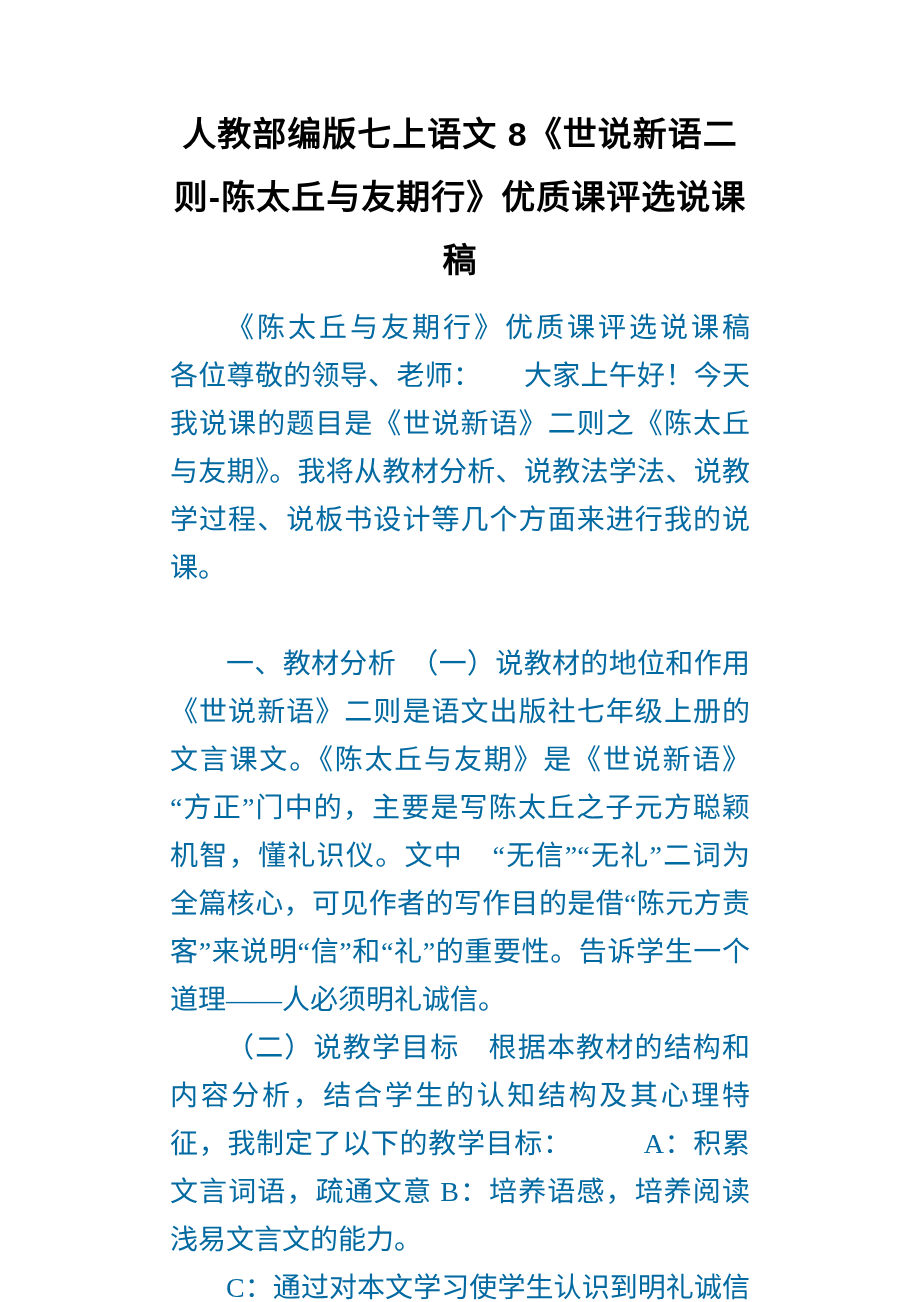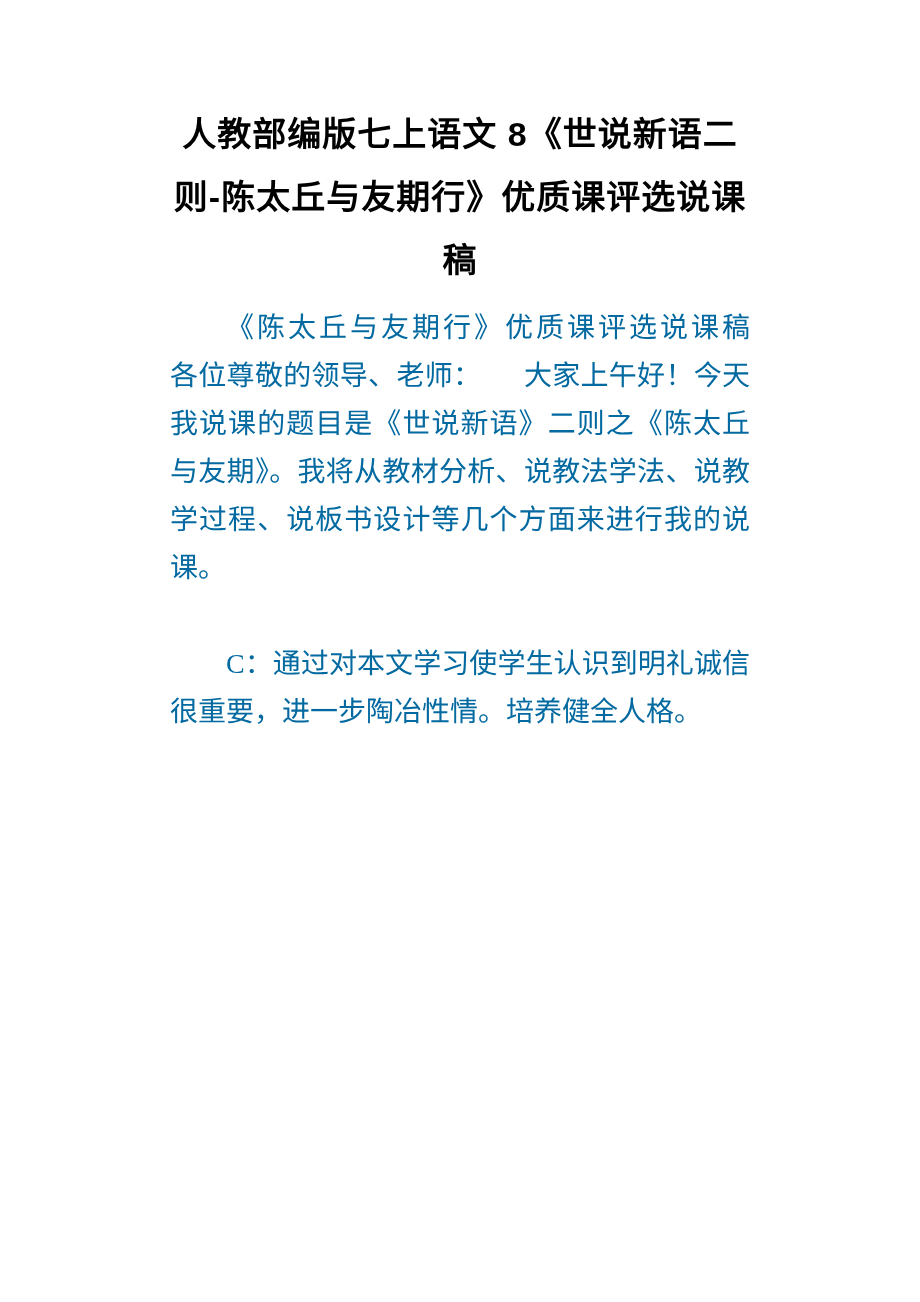--- a/index.html
+++ b/index.html
@@ -49,15 +49,17 @@
 </style>
 </head>
 <body>
 
 <div class="page">
   <h1 class="doc-title">人教部编版七上语文 8《世说新语二则-陈太丘与友期行》优质课评选说课稿</h1>
 
   <div class="doc-body">
     <p class="doc-para">《陈太丘与友期行》优质课评选说课稿　　　各位尊敬的领导、老师：　　大家上午好！今天我说课的题目是《世说新语》二则之《陈太丘与友期》。我将从教材分析、说教法学法、说教学过程、说板书设计等几个方面来进行我的说课。</p>
     <p class="doc-para blank-line"></p>
+    <p class="doc-para">一、教材分析　（一）说教材的地位和作用　　《世说新语》二则是语文出版社七年级上册的文言课文。《陈太丘与友期》是《世说新语》“方正”门中的，主要是写陈太丘之子元方聪颖机智，懂礼识仪。文中　“无信”“无礼”二词为全篇核心，可见作者的写作目的是借“陈元方责客”来说明“信”和“礼”的重要性。告诉学生一个道理——人必须明礼诚信。</p>
+    <p class="doc-para">（二）说教学目标　根据本教材的结构和内容分析，结合学生的认知结构及其心理特征，我制定了以下的教学目标：　　　A：积累文言词语，疏通文意 B：培养语感，培养阅读浅易文言文的能力。</p>
     <p class="doc-para">C：通过对本文学习使学生认识到明礼诚信很重要，进一步陶冶性情。培养健全人格。</p>
   </div>
 </div>
 
 </body></html>

